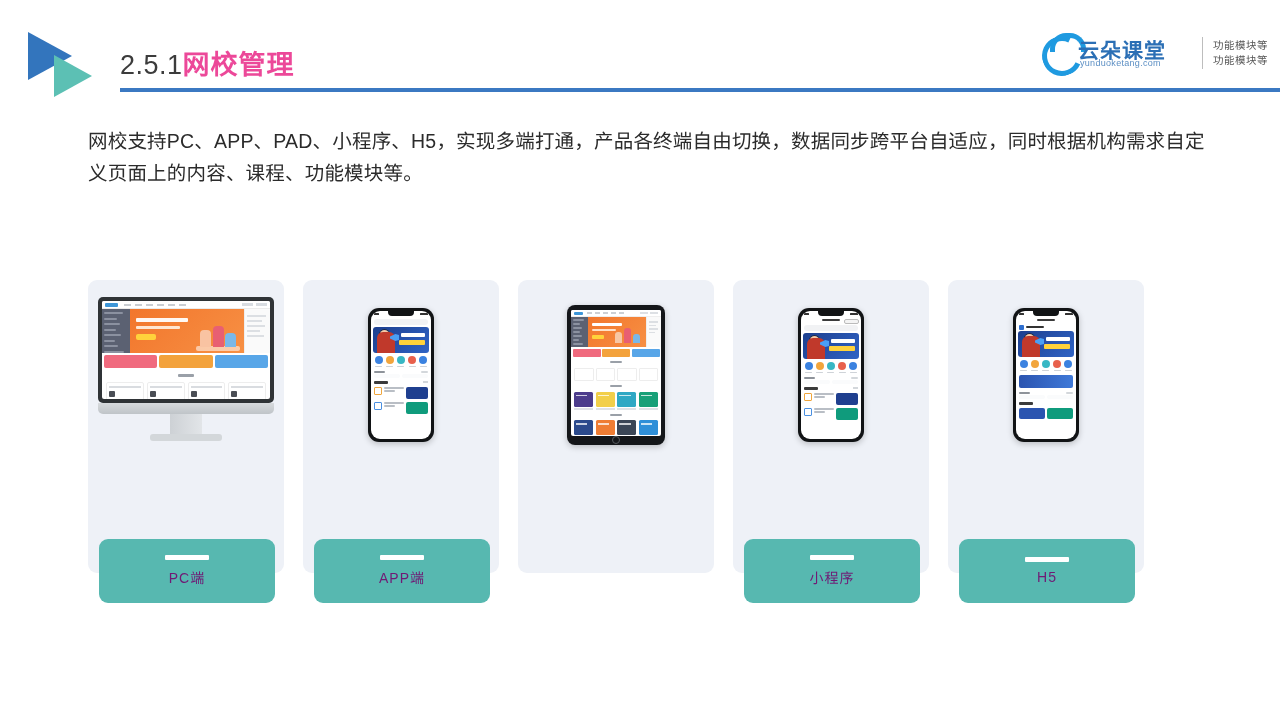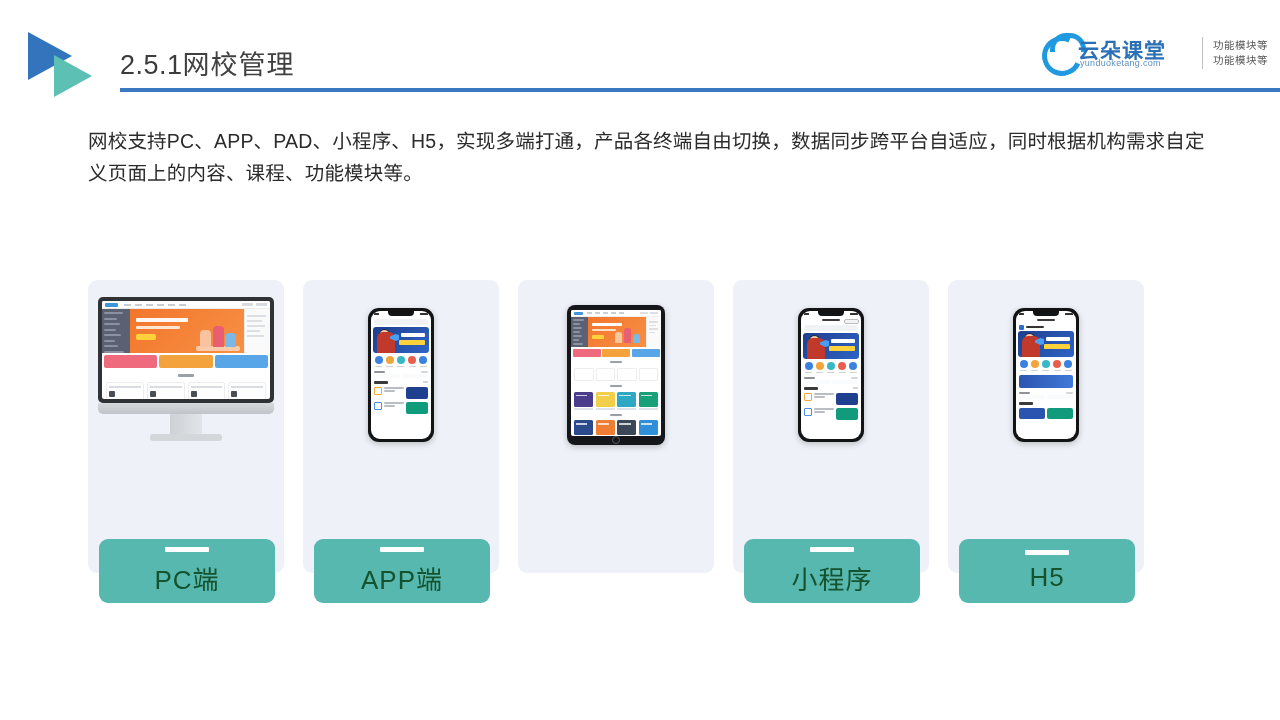--- a/index.html
+++ b/index.html
@@ -25,21 +25,21 @@
     border-top:21px solid transparent;
     border-bottom:21px solid transparent;
     border-left:38px solid #5cc0b4;
   }
   .title-wrap{position:absolute;left:120px;top:43px;}
   .title-num{
     font-size:27px;color:#3c3c3c;letter-spacing:.5px;
     font-weight:400;
   }
   .title-main{
-    font-size:27px;color:#404040;font-weight:normal;letter-spacing:1px;
+    font-size:27px;color:#ec4899;font-weight:bold;letter-spacing:1px;
   }
   .title-rule{
     position:absolute;left:120px;top:88px;width:1160px;height:4px;
     background:#3b79c2;
   }
 
   
   .brand{position:absolute;right:12px;top:33px;display:flex;align-items:center;}
   .brand-cloud{position:relative;width:150px;height:40px;}
   .cloud-c{
@@ -83,21 +83,21 @@
     position:absolute;left:0;top:0;width:196px;height:190px;
     display:flex;align-items:center;justify-content:center;
   }
   .label{
     position:absolute;left:2px;bottom:-30px;
     width:176px;height:64px;margin:0 9px;
     background:#57b8b0;border-radius:9px;
     display:flex;flex-direction:column;align-items:center;justify-content:center;
   }
   .label-dash{width:44px;height:5px;background:#ffffff;border-radius:1px;margin-bottom:7px;}
-  .label-text{color:#14532d;font-size:26px;letter-spacing:1px;}
+  .label-text{color:#701a75;font-size:14px;letter-spacing:1px;}
 
   
   .imac{position:relative;width:176px;height:160px;}
   .imac-screen{
     position:absolute;left:0;top:2px;width:176px;height:106px;
     background:#2f3336;border-radius:5px;padding:4px;box-sizing:border-box;
   }
   .imac-inner{width:100%;height:100%;background:#ffffff;border-radius:2px;overflow:hidden;position:relative;}
   .imac-chin{
     position:absolute;left:0;top:108px;width:176px;height:11px;

